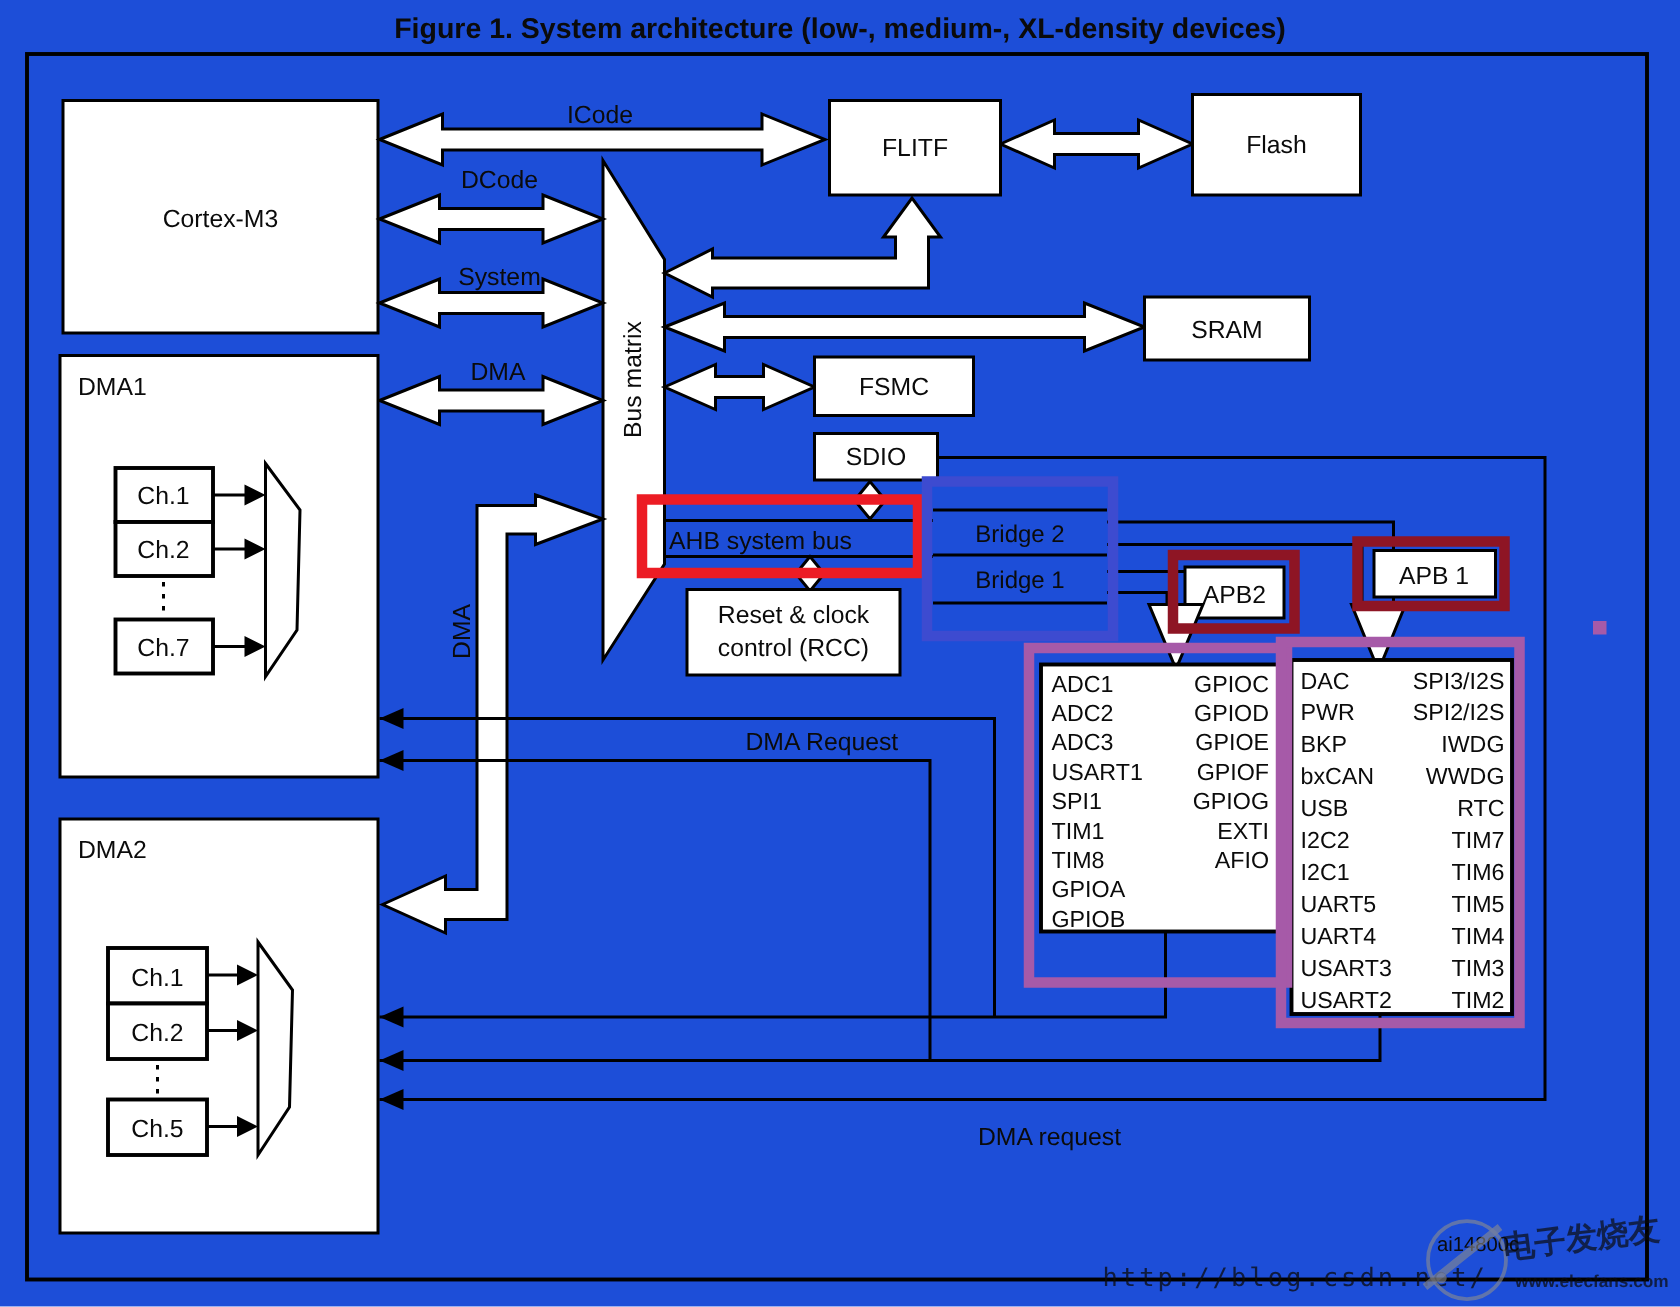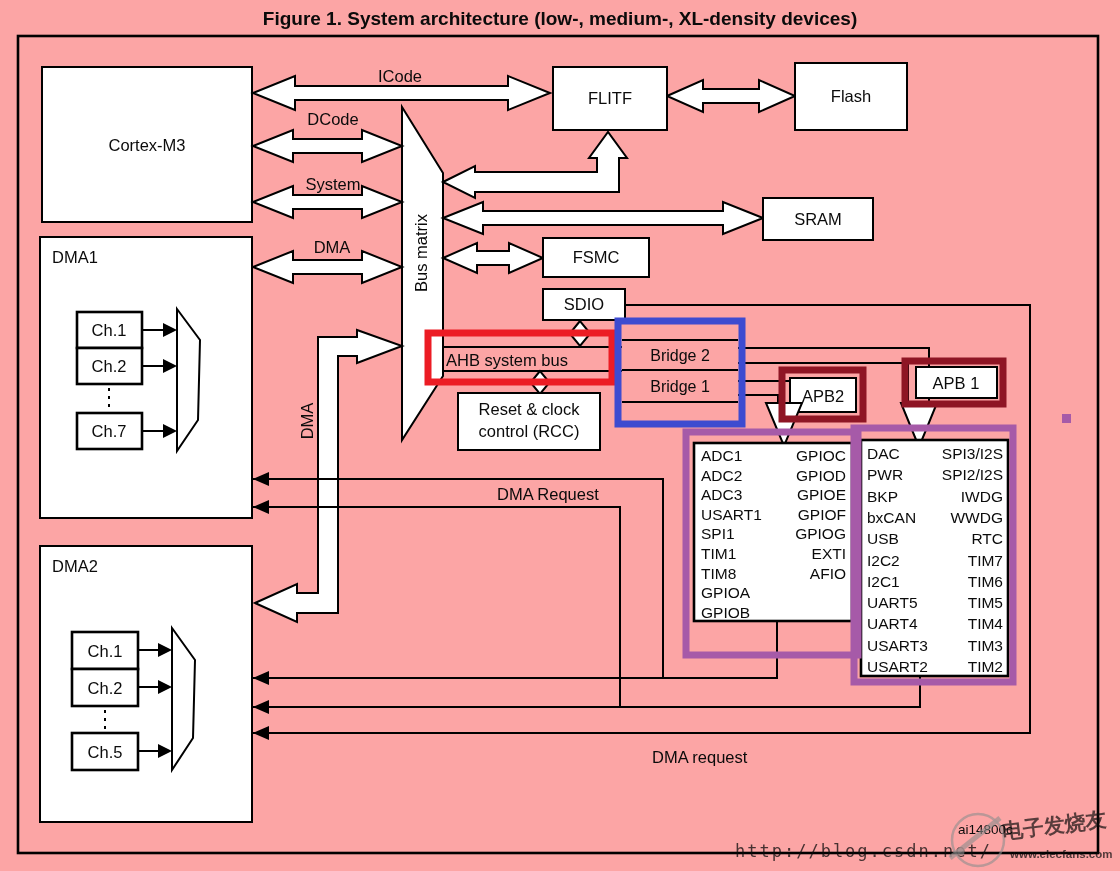--- a/index.html
+++ b/index.html
@@ -1,16 +1,16 @@
 <!DOCTYPE html>
 <html><head>
 <meta charset="utf-8">
 <style>
   html,body{margin:0;padding:0;background:#ffffff;}
-  .stage{position:relative;width:1120px;height:871px;background:#fca5a5;overflow:hidden;text-decoration:underline;}
+  .stage{position:relative;width:1120px;height:871px;background:#1d4ed8;overflow:hidden;text-decoration:underline;}
   svg{display:block;font-family:"Liberation Sans",sans-serif;}
   text{fill:#0b0b0b;}
   .box{fill:#ffffff;stroke:#000000;stroke-width:2;}
   .box3{fill:#ffffff;stroke:#000000;stroke-width:2.6;}
   .ln{stroke:#000000;stroke-width:2;fill:none;}
   .arrow{fill:#ffffff;stroke:#000000;stroke-width:2;stroke-linejoin:miter;}
   .head{fill:#000000;stroke:none;}
   .lbl{font-size:16.5px;}
   .lbl2{font-size:16px;}
   .plist{font-size:15.5px;}

